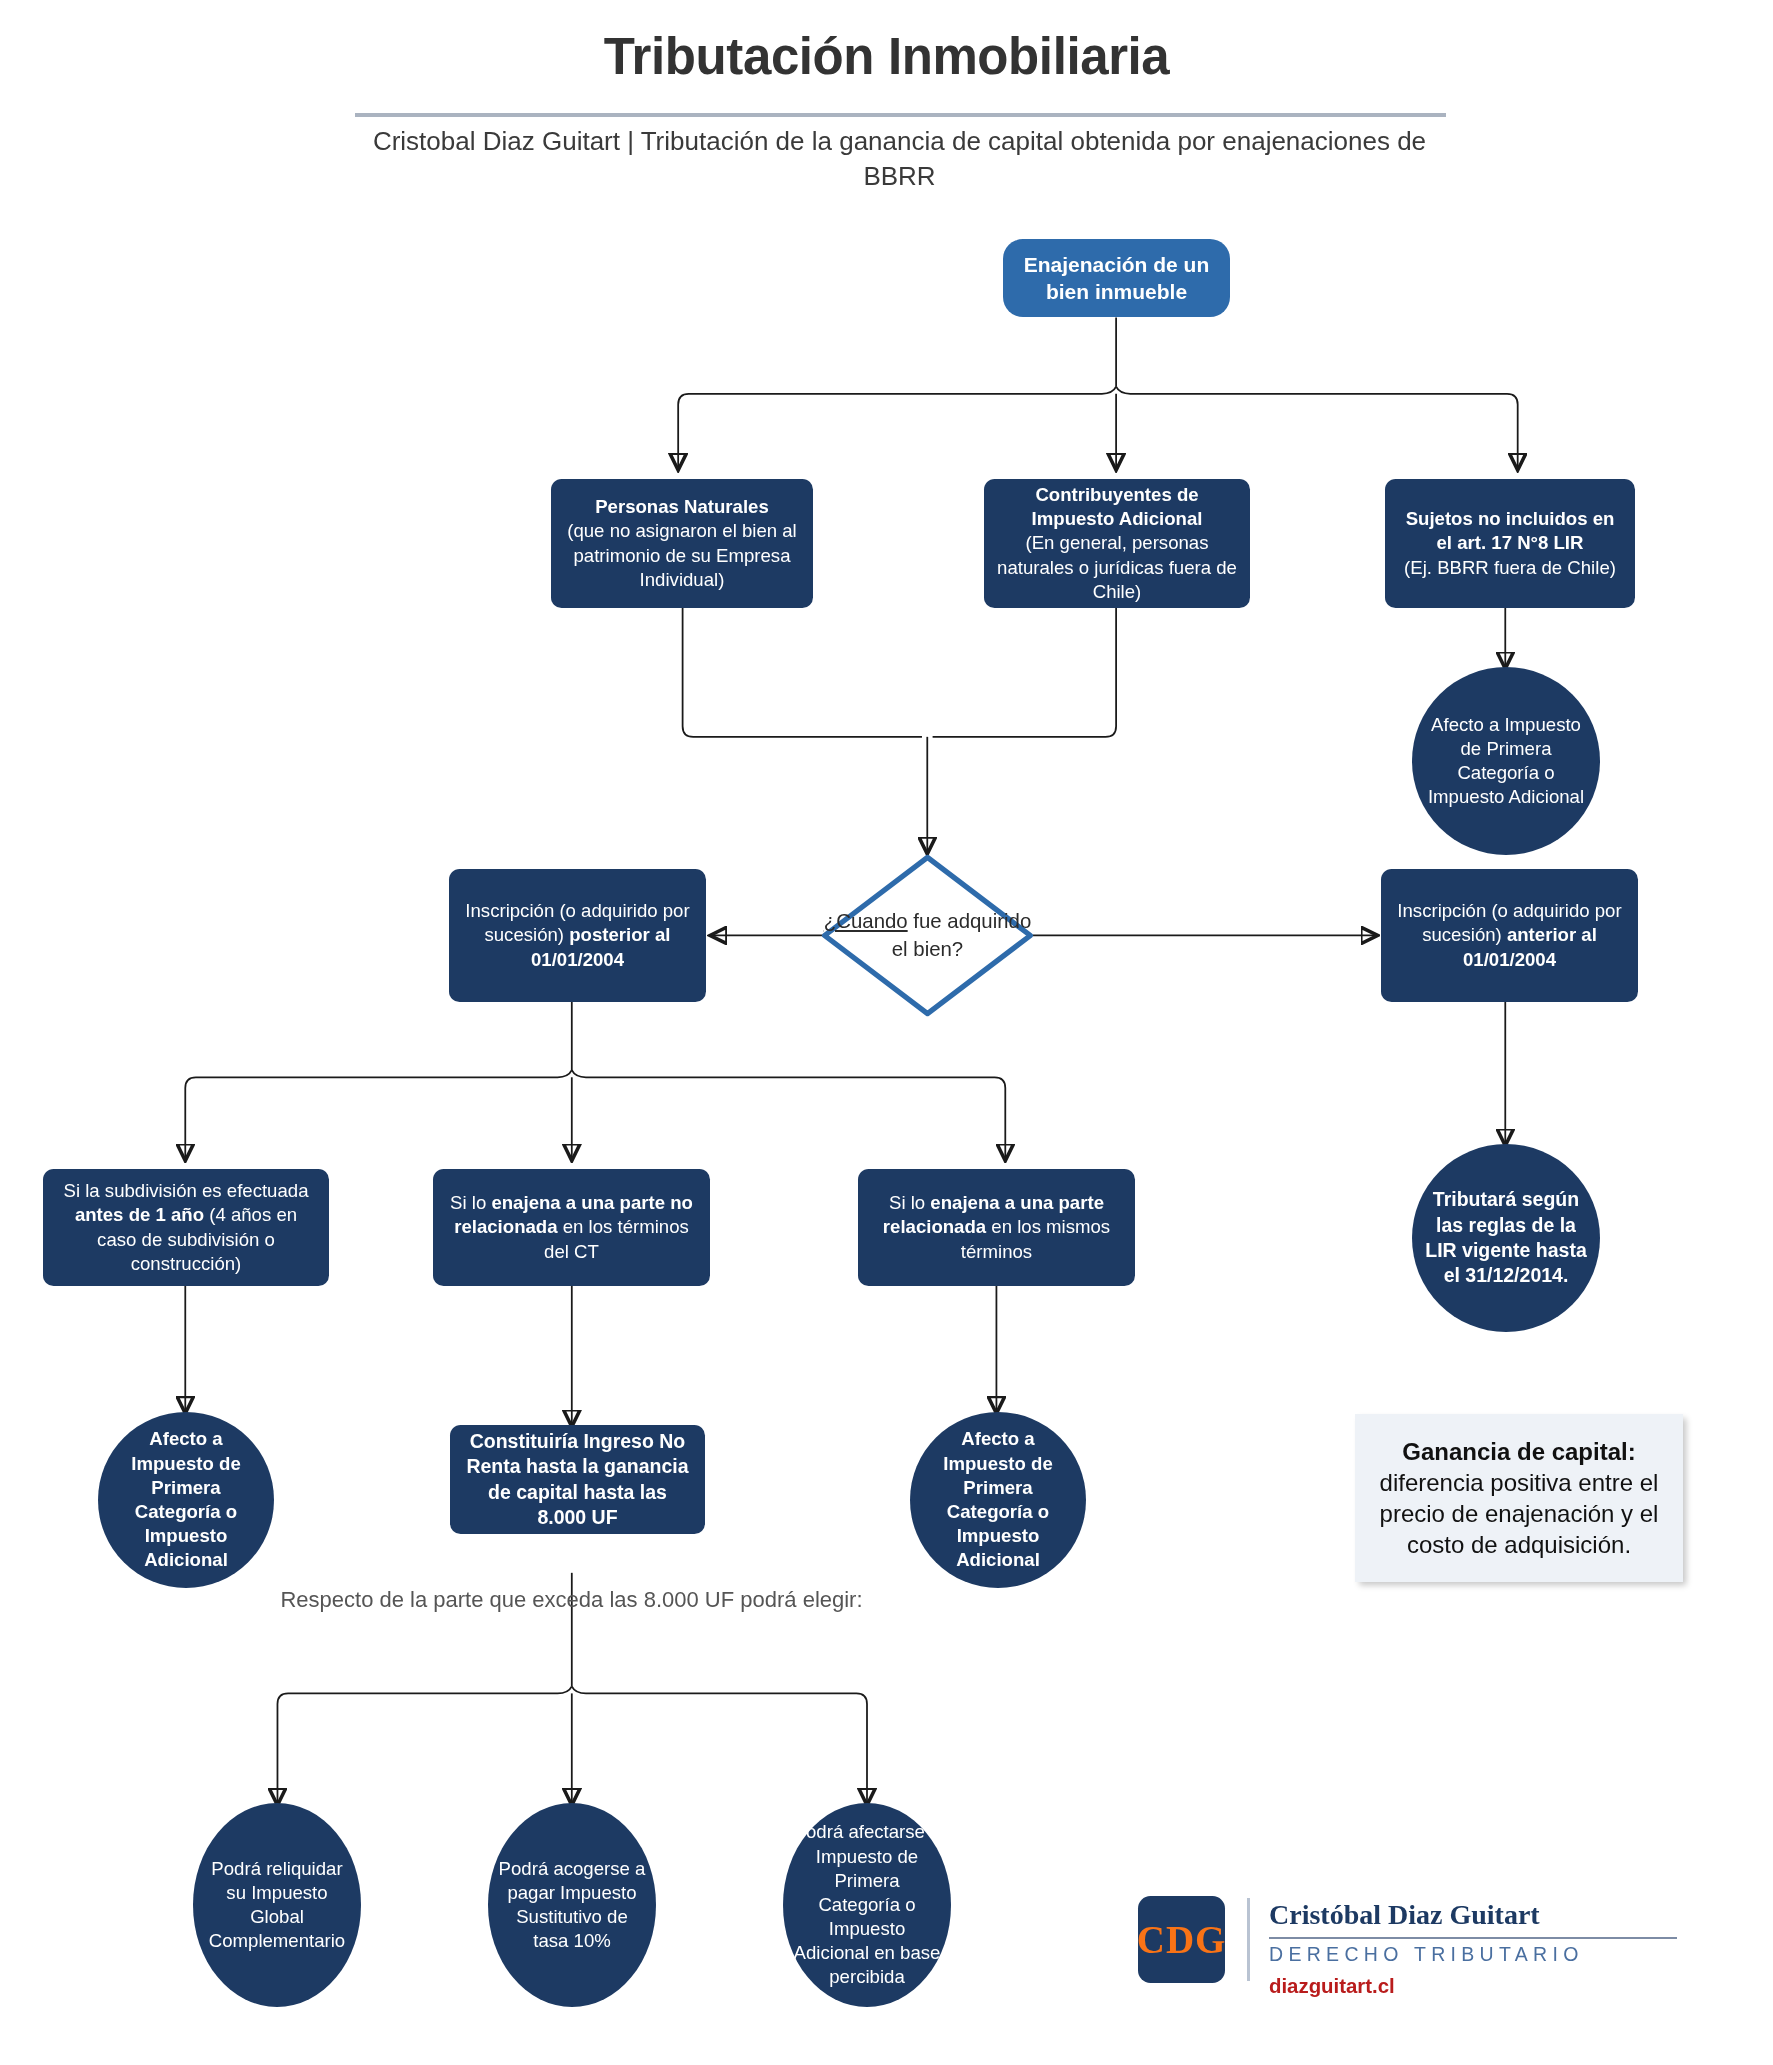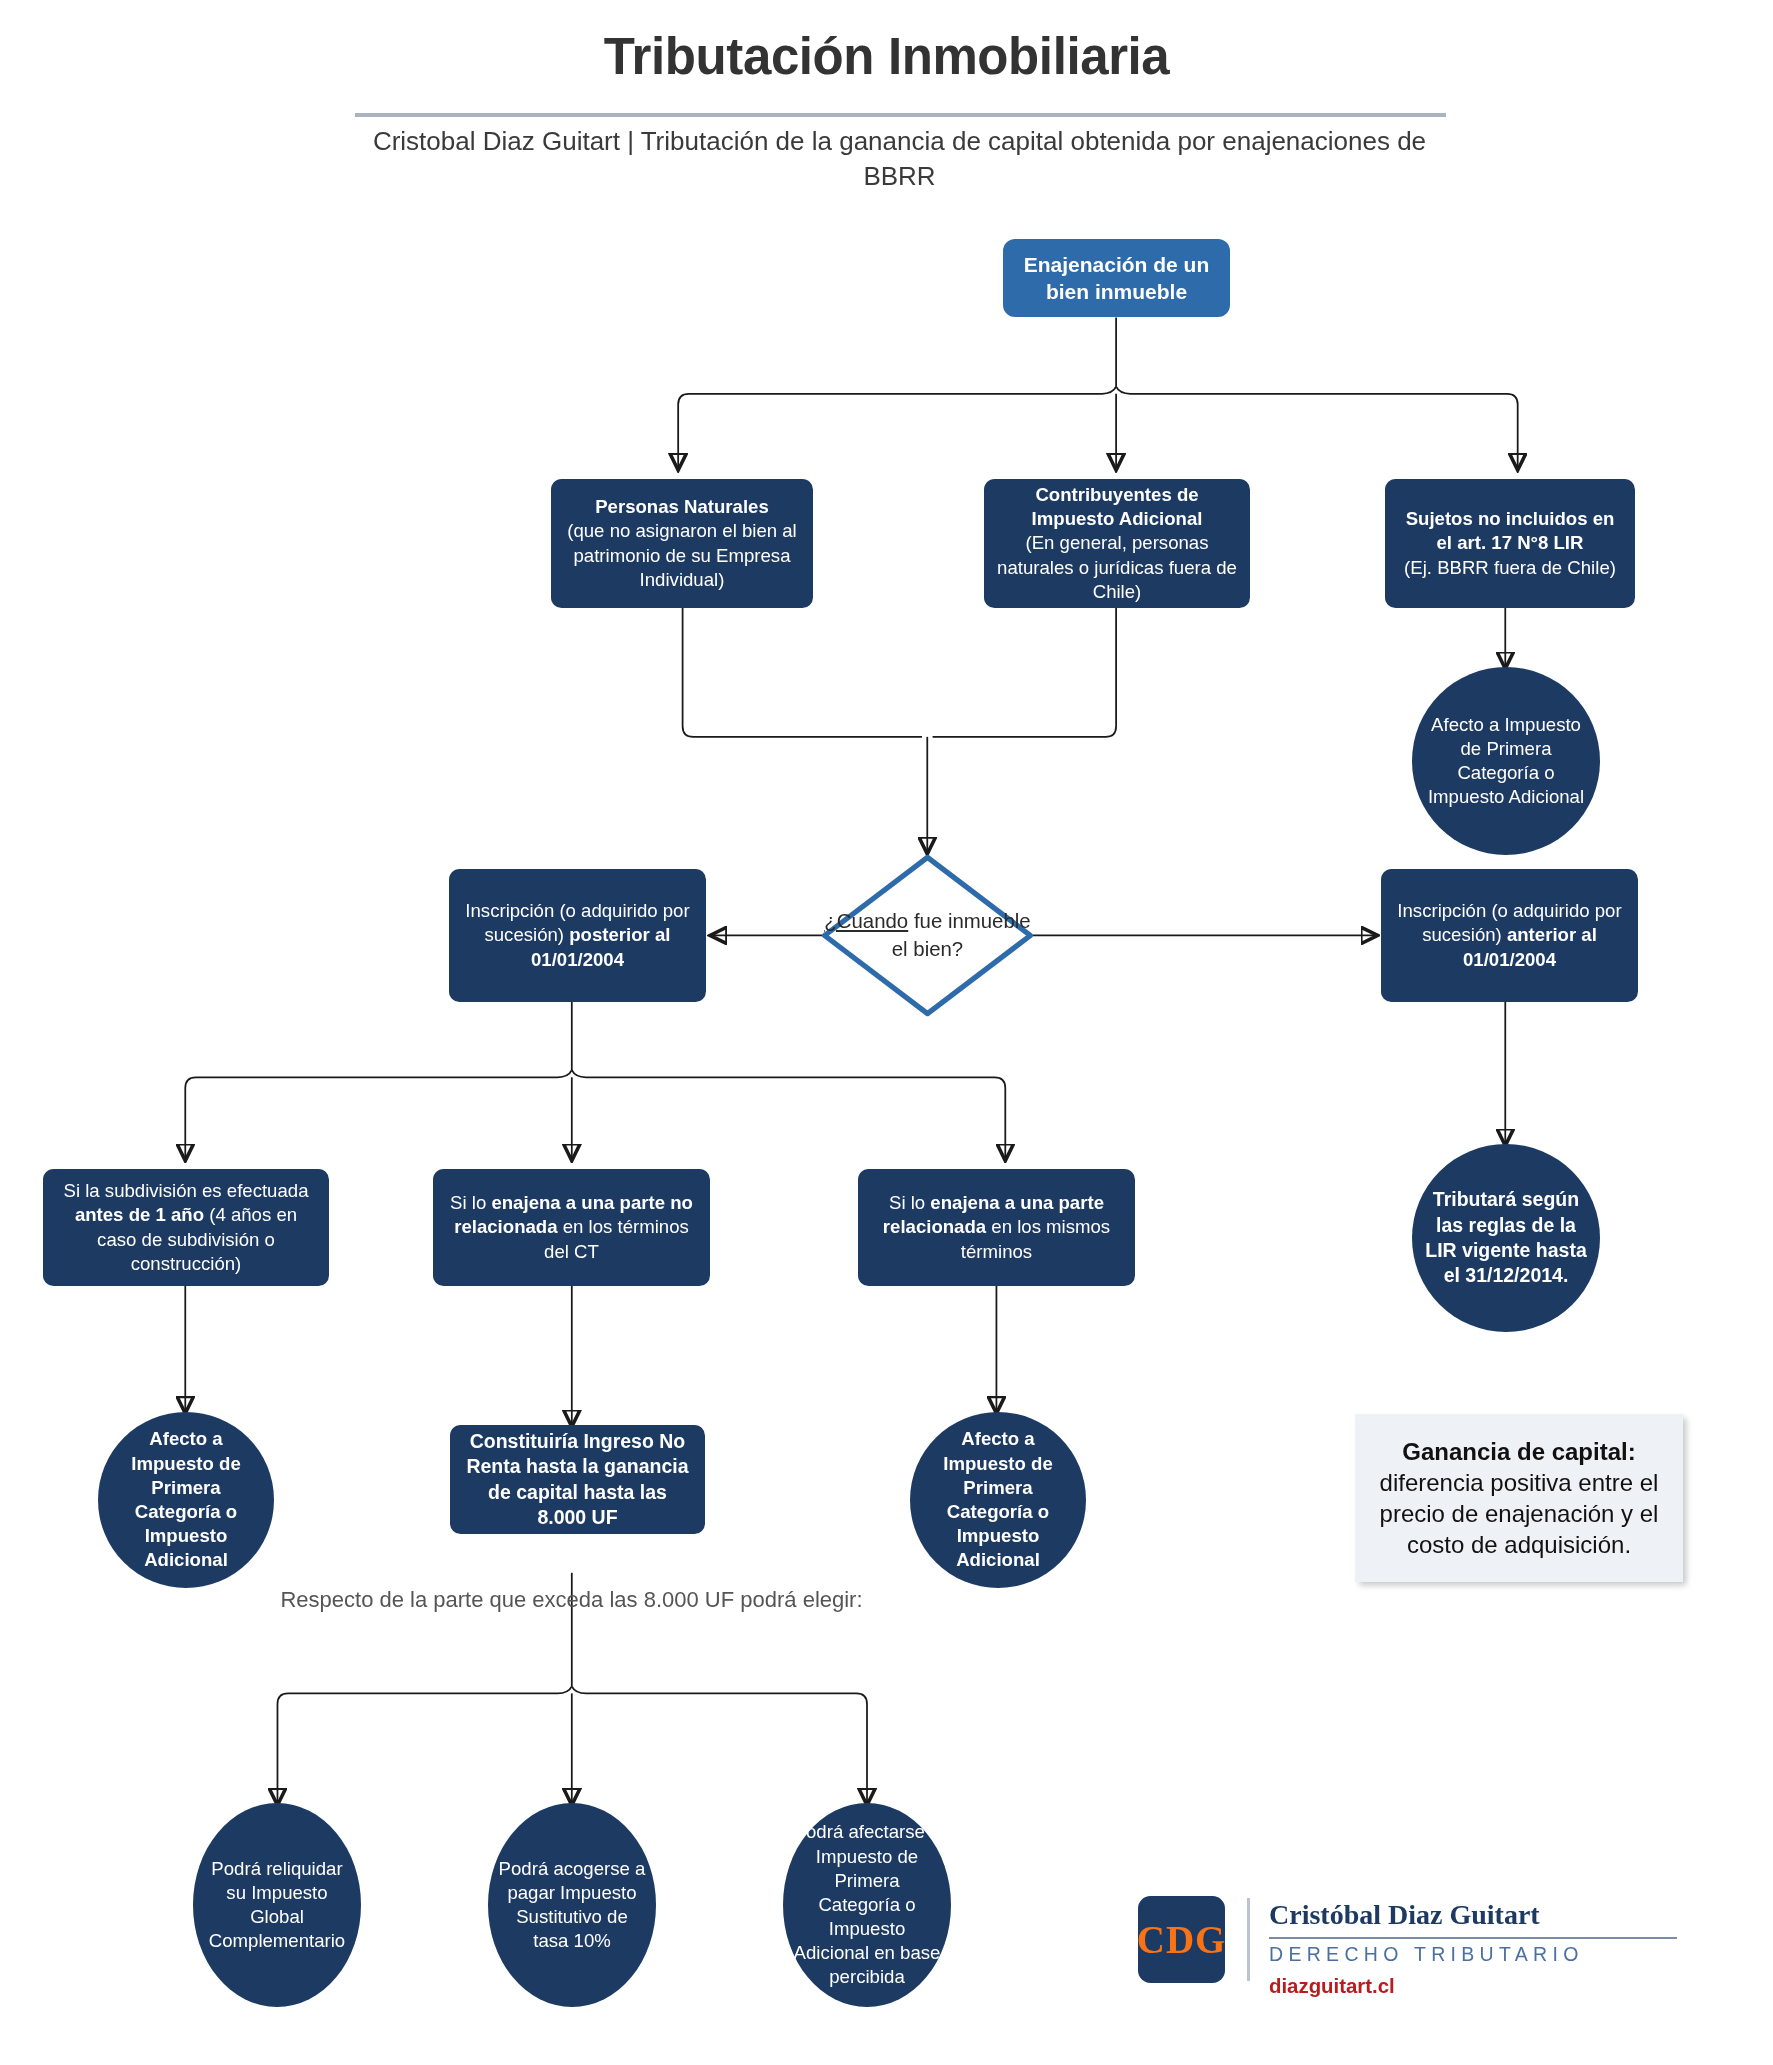--- a/index.html
+++ b/index.html
@@ -28,21 +28,21 @@
   #wires{position:absolute;left:0;top:0;width:1773px;height:2065px;}
   #wires path{fill:none;stroke:#1a1a1a;stroke-width:2;}
 
   
   .node{
     position:absolute;box-sizing:border-box;
     display:flex;align-items:center;justify-content:center;
     text-align:center;color:#ffffff;line-height:1.30;
   }
   .rect{border-radius:10.6px;background:#1d3a63;padding:8.9px 12.4px;}
-  .rect.root{background:#2e6bab;border-radius:12px;}
+  .rect.root{background:#2e6bab;border-radius:20px;}
   .circle{border-radius:50%;background:#1d3a63;padding:5.3px 8.9px;}
   .ellipse{border-radius:50%;background:#1d3a63;padding:5.3px 8.9px;}
   .node b{font-weight:bold;}
   .fs21{font-size:18.6px;}
   .fs22{font-size:19.5px;}
   .fs24{font-size:21px;}
 
   
   .diamond-wrap{position:absolute;}
   .diamond-wrap svg{position:absolute;left:0;top:0;}
@@ -175,21 +175,21 @@
   <div class="node circle fs21" style="left:1412px;top:667px;width:188px;height:188px;">
     <span>Afecto a Impuesto de Primera Categoría o Impuesto Adicional</span>
   </div>
 
   <div class="diamond-wrap" style="left:820px;top:853px;width:215px;height:165px;">
     <svg width="215" height="165" viewBox="0 0 242 186">
       <polygon points="121,5 237,93 121,181 5,93" fill="#ffffff" stroke="#2e6bab" stroke-width="6" stroke-linejoin="round"></polygon>
     </svg>
     <div class="diamond-label">
       <span>
-        <span class="u">¿Cuando</span><span> fue inmueble el bien?</span>
+        <span class="u">¿Cuando</span><span> fue adquirido el bien?</span>
       </span>
     </div>
   </div>
 
   <div class="node rect fs21" style="left:449px;top:869px;width:257px;height:133px;">
     <span>
       <span>Inscripción (o adquirido por sucesión) </span><b>posterior al 01/01/2004</b>
     </span>
   </div>
 

